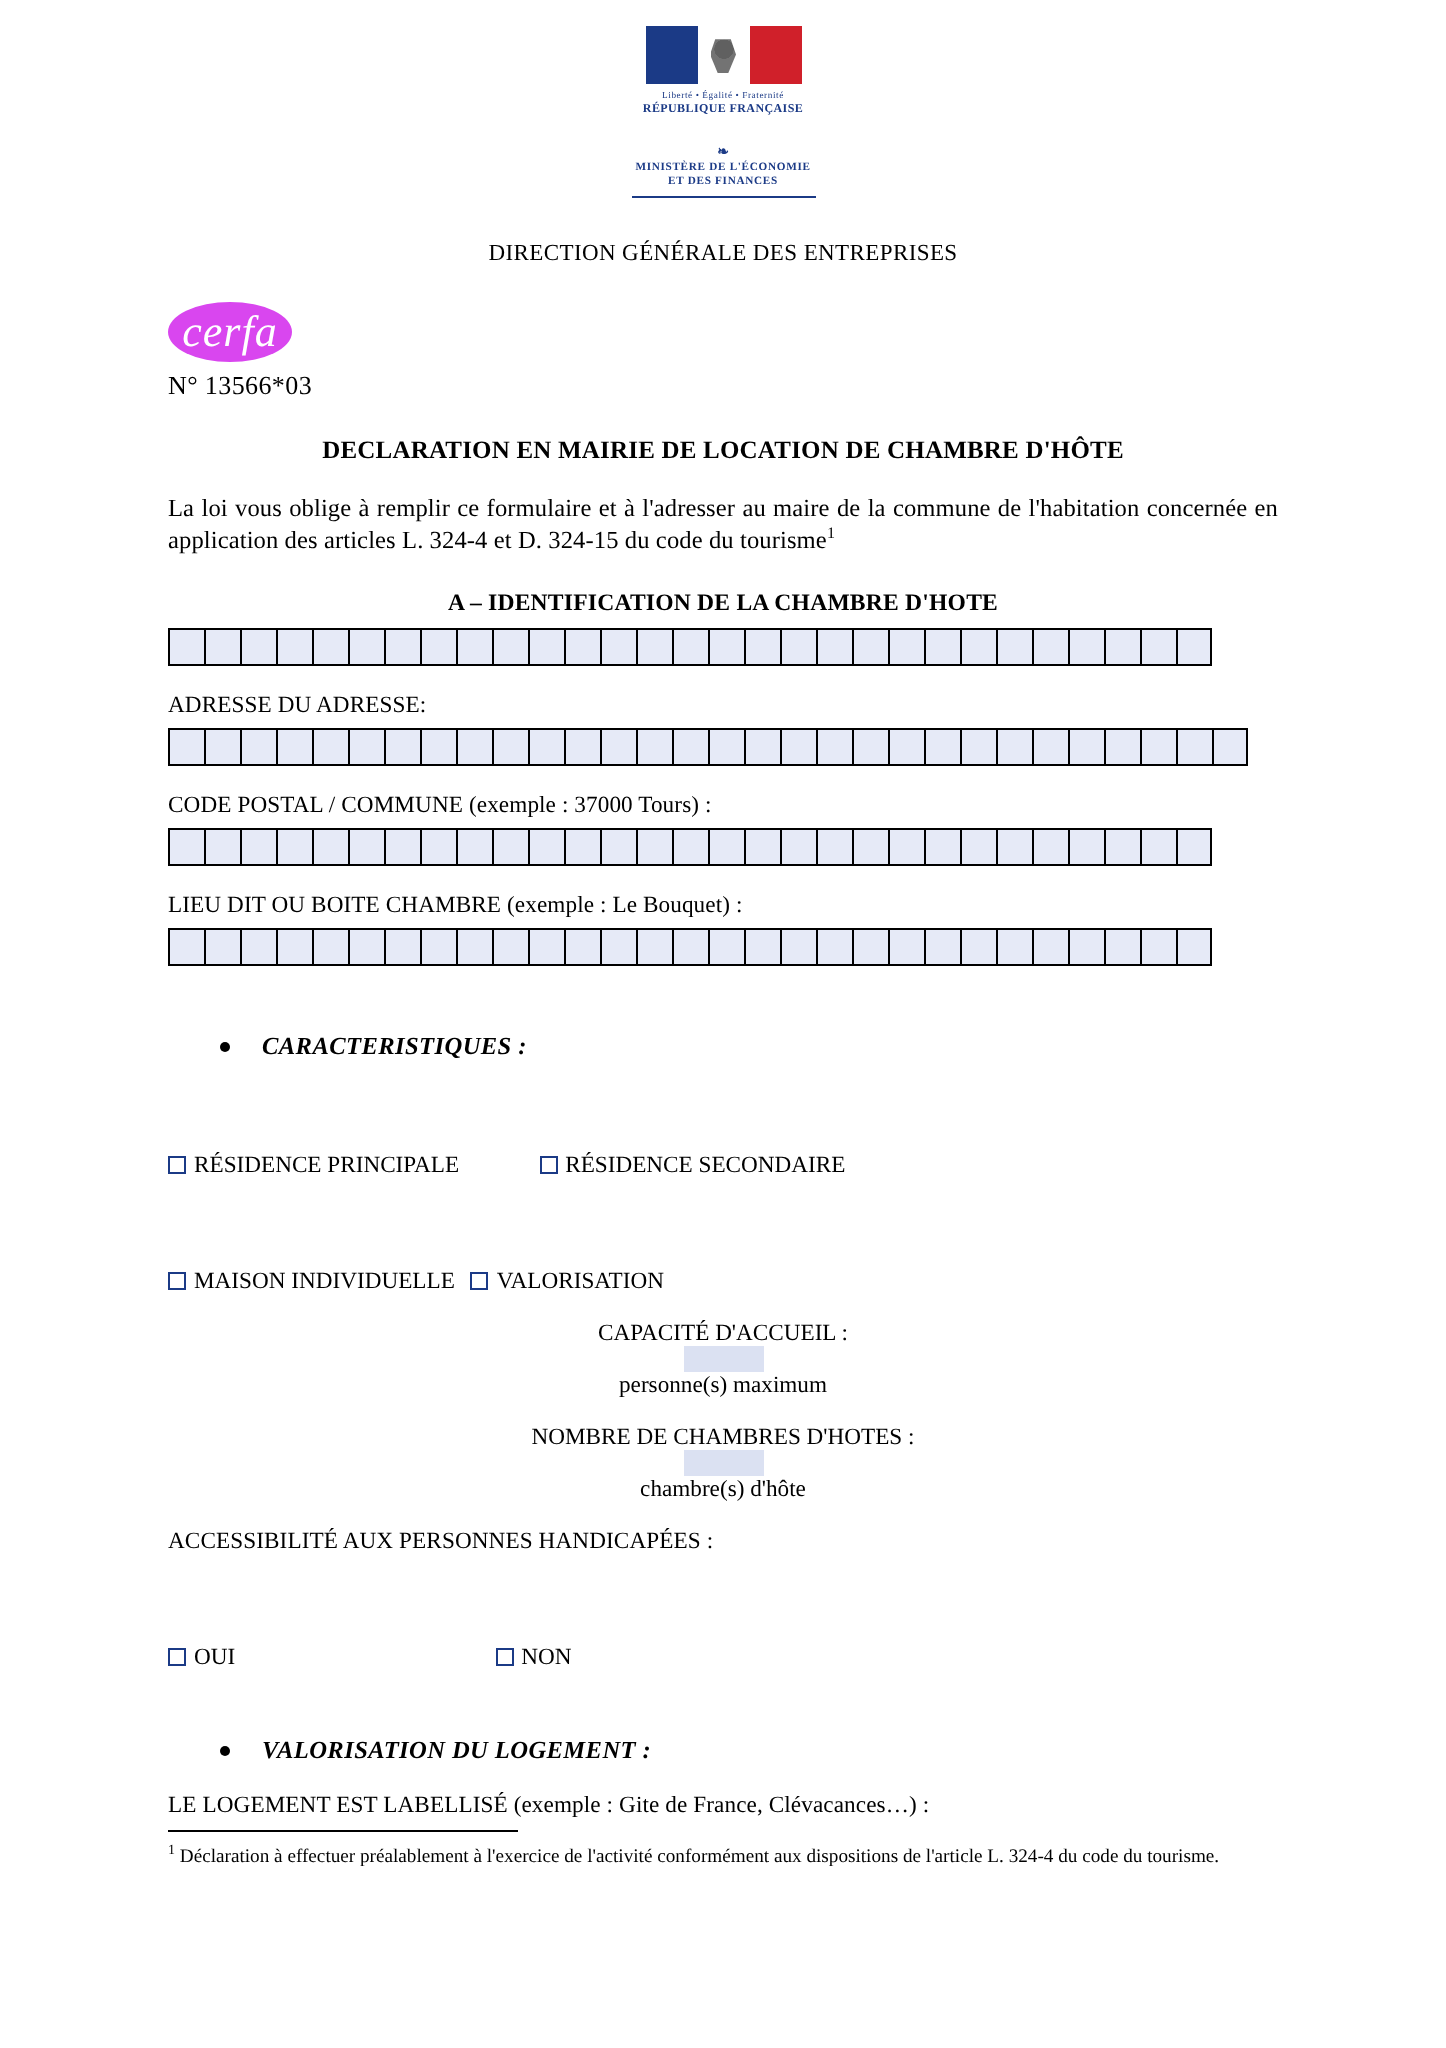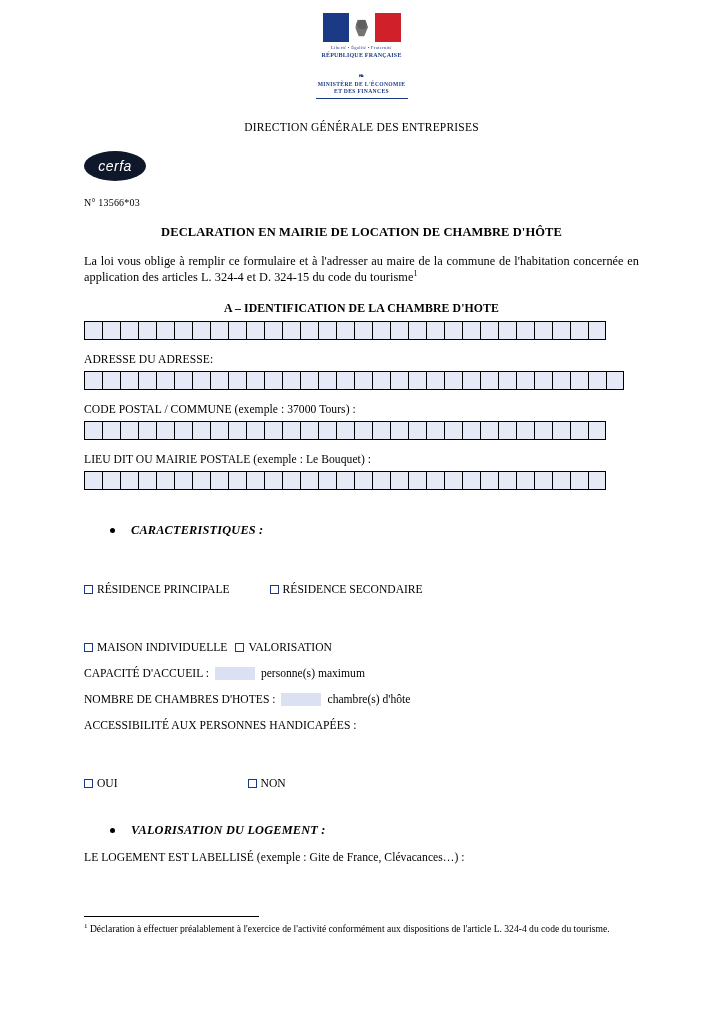--- a/index.html
+++ b/index.html
@@ -111,33 +111,33 @@
   }
 
   
   .cerfa-wrap {
     margin-top: 18px;
   }
   .cerfa-oval {
     width: 62px;
     height: 30px;
     border-radius: 50%;
-    background: #0f172a;
+    background: #d946ef;
     color: #ffffff;
     display: flex;
     align-items: center;
     justify-content: center;
-    font-family: Liberation Sans, sans-serif;
+    font-family: Liberation Serif, serif;
     font-style: italic;
-    font-size: 14px;
+    font-size: 22px;
     letter-spacing: .5px;
   }
   .cerfa-num {
-    font-size: 10px;
-    margin-top: 16px;
+    font-size: 13px;
+    margin-top: 4px;
     letter-spacing: .2px;
   }
 
   
   .doc-title {
     text-align: center;
     font-size: 12.5px;
     font-weight: bold;
     margin-top: 17px;
     letter-spacing: .1px;
@@ -222,20 +222,21 @@
   .check-item { display: flex; align-items: center; margin-top: 32px; }
   .gap-1 { width: 40px; }
   .gap-2 { width: 8px; }
   .gap-3 { width: 130px; }
 
   .inline-row {
     display: flex;
     align-items: center;
     margin-top: 13px;
     font-size: 11.6px;
+    flex-direction: column;
   }
   .inline-blank {
     width: 40px;
     height: 13px;
     background: #dbe1f2;
     margin: 0 6px;
     display: inline-block;
   }
 
   
@@ -389,21 +390,21 @@
       <div class="cell"></div>
       <div class="cell"></div>
       <div class="cell"></div>
       <div class="cell"></div>
       <div class="cell"></div>
       <div class="cell"></div>
       <div class="cell"></div>
       <div class="cell"></div>
   </div>
 
-  <div class="field-label">LIEU DIT OU MAIRIE POSTALE (exemple : Le Bouquet) :</div>
+  <div class="field-label">LIEU DIT OU BOITE CHAMBRE (exemple : Le Bouquet) :</div>
   <div class="comb">
     <div class="cell"></div>
       <div class="cell"></div>
       <div class="cell"></div>
       <div class="cell"></div>
       <div class="cell"></div>
       <div class="cell"></div>
       <div class="cell"></div>
       <div class="cell"></div>
       <div class="cell"></div>

